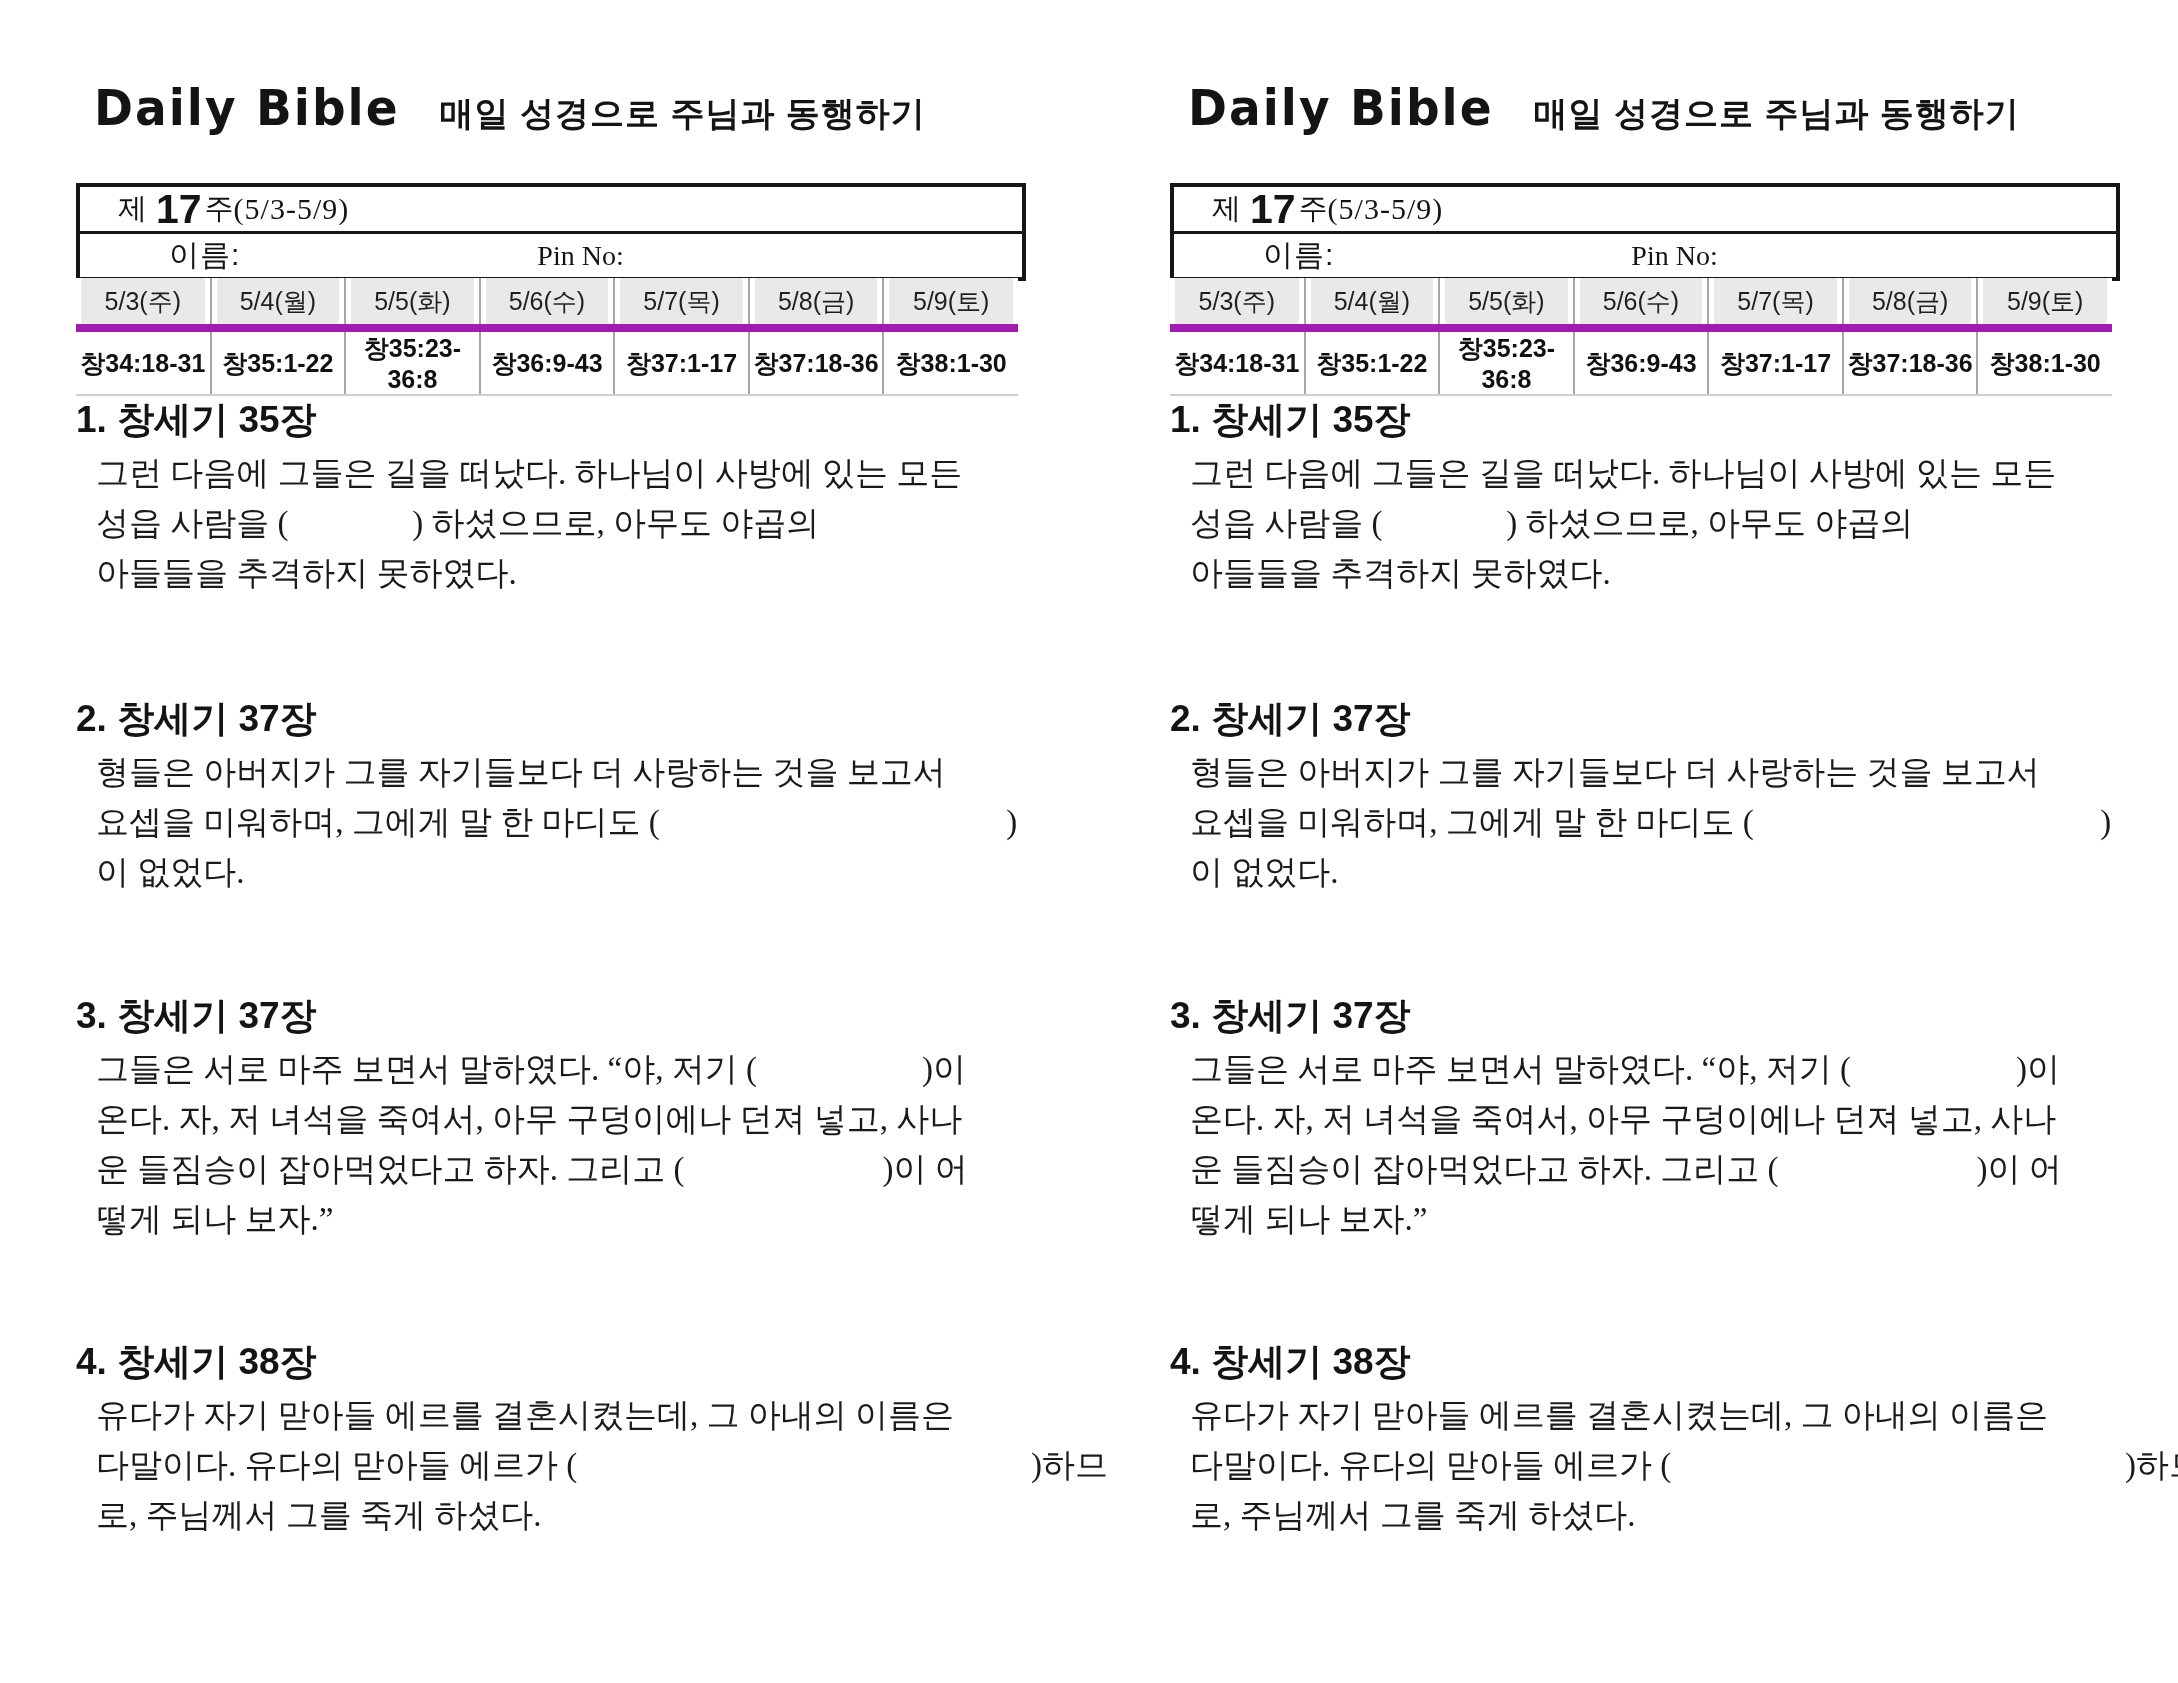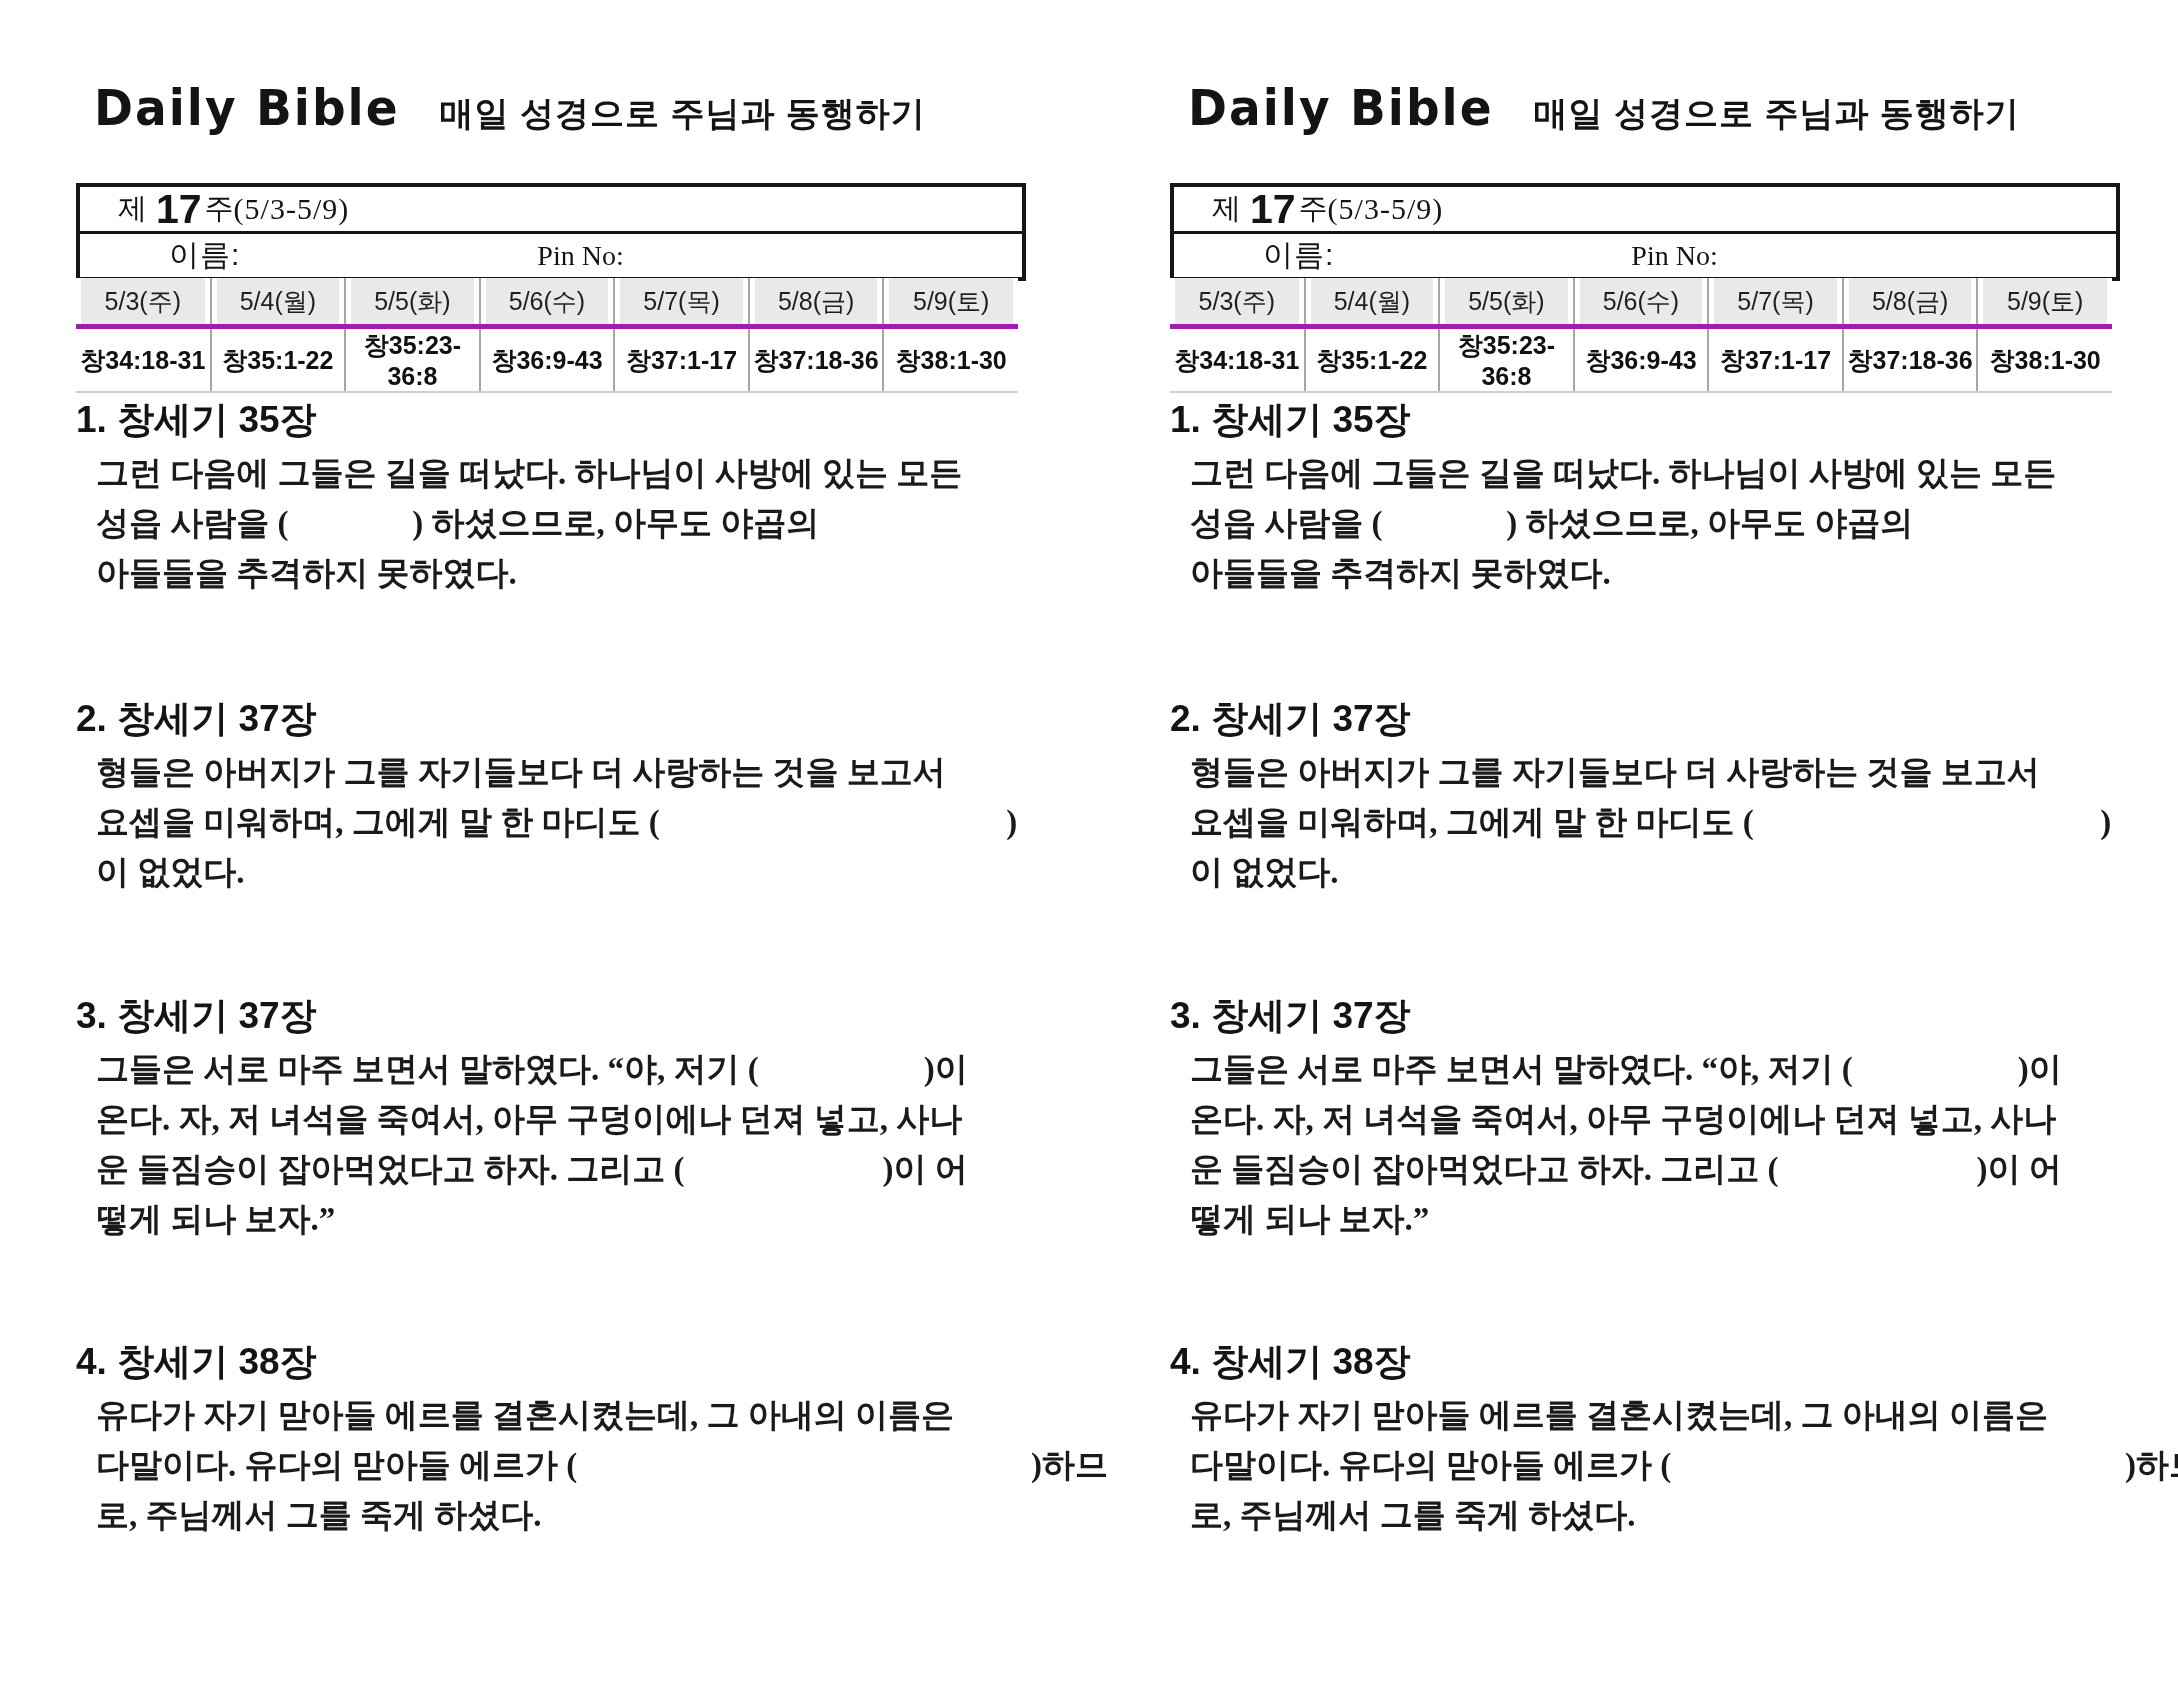--- a/index.html
+++ b/index.html
@@ -35,21 +35,21 @@
   .pin-label  { font-family:"Liberation Serif", serif; font-size:28px; margin-left:297px; }
   .fill-space { flex:1; height:100%; }
 
   
   .schedule { position:absolute; top:278px; left:2px; width:942px; border-collapse:collapse; table-layout:fixed; }
   .schedule td { text-align:center; padding:0; }
   .sched-days td {
     background:#e9e9e9; height:46px;
     font-size:25px; color:#1f1f1f;
     border-left:2px solid #a6a6a6;
-    border-bottom:5px solid #a21caf;
+    border-bottom:8px solid #a21caf;
     box-shadow: inset 5px 0 0 #ffffff, inset -5px 0 0 #ffffff;
   }
   .sched-days td:first-child { border-left:none; }
   .sched-readings td {
     background:#ffffff; height:42px;
     font-size:25px; font-weight:700; color:#111;
     border-left:2px solid #a6a6a6;
     border-bottom:2px solid #cfcfcf;
   }
   .sched-readings td:first-child { border-left:none; }
@@ -58,21 +58,21 @@
   .question { position:absolute; left:2px; width:950px; }
   .q1 { top:398px; } .q2 { top:697px; } .q3 { top:994px; } .q4 { top:1340px; }
   .q-title {
     font-family:"Liberation Sans", sans-serif;
     font-size:37px; font-weight:700; line-height:44px;
     margin-bottom:6px; white-space:pre;
   }
   .q-line {
     font-family:"Liberation Serif", serif;
     font-size:33px; line-height:50px;
-    margin-left:20px; white-space:pre; color:#1a1a1a;font-weight:bold;
+    margin-left:20px; white-space:pre; color:#1a1a1a;
   }
 </style>
 </head>
 <body>
 
 <div class="sheet">
 
   <div class="col col-left" id="col-template">
 
     <div class="masthead">

